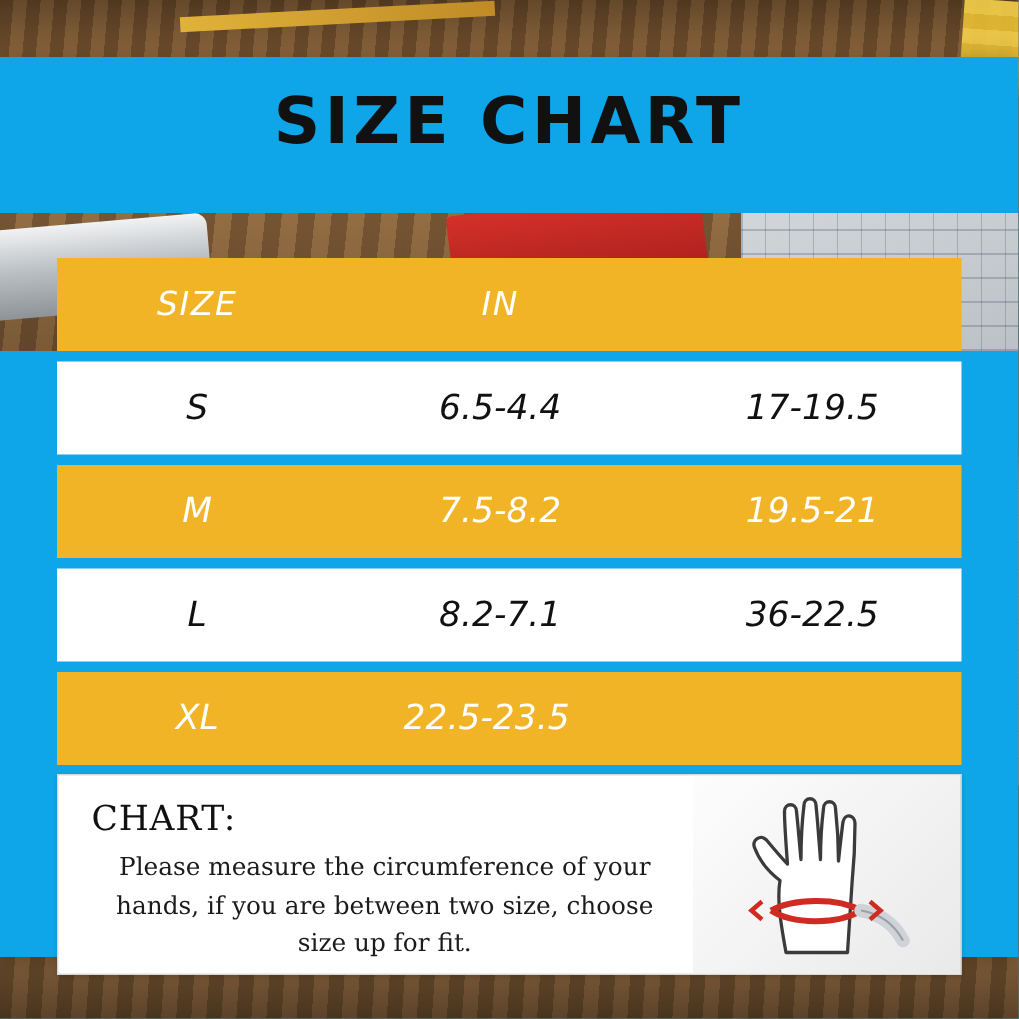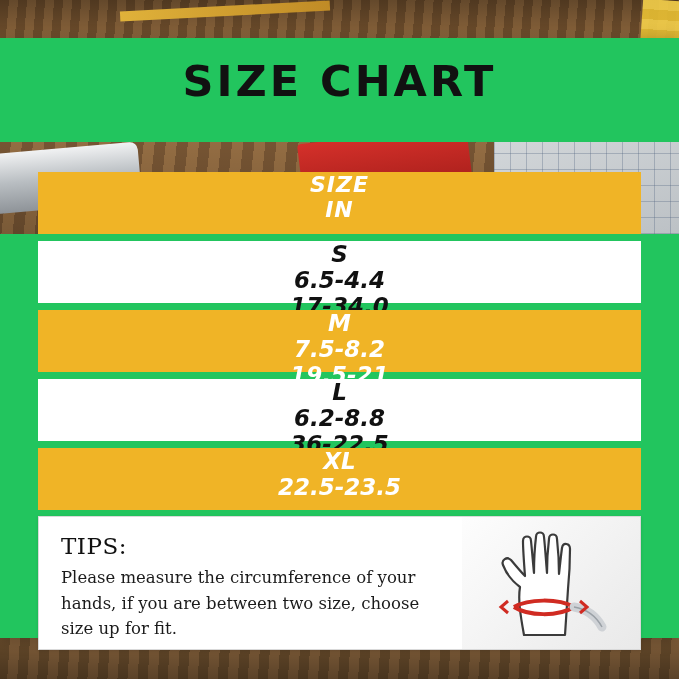--- a/index.html
+++ b/index.html
@@ -103,21 +103,21 @@
     background: linear-gradient(90deg, #e0b23a, #c08b26);
     transform: rotate(-3deg);
   }
 
   
   .card {
     position: absolute;
     left: 0; right: 0;
     top: 38px;
     height: 600px;
-    background: #22c55e;
+    background: #0ea5e9;
     box-shadow: 0 2px 14px rgba(0,0,0,.25);
   }
   .card-inner {
     position: absolute;
     inset: 0;
     padding: 0 38px;
   }
 
   .title {
     text-align: center;
@@ -171,22 +171,21 @@
     top: 134px;
     display: flex;
     flex-direction: column;
     gap: 7px;
   }
   .row {
     display: flex;
     align-items: center;
     height: 62px;
     font-style: italic;
-    font-weight: 700;
-    flex-direction: column;
+    font-weight: 400;
   }
   .row.header {
     background: #f0b426;
     color: #ffffff;
     font-size: 22px;
     letter-spacing: 1px;
   }
   .row.odd {
     background: #ffffff;
     color: #111111;
@@ -226,20 +225,21 @@
     font-size: 23px;
     color: #111;
     margin-bottom: 6px;
     letter-spacing: .5px;
   }
   .tips-body {
     font-family: "DejaVu Serif", serif;
     font-size: 16.5px;
     line-height: 1.55;
     color: #1b1b1b;
+    text-align: center;
   }
   .tips-art {
     width: 178px;
     position: relative;
     background: linear-gradient(135deg, #fdfdfd 0%, #f1f1f1 60%, #e9e9e9 100%);
   }
   .tips-art svg { position: absolute; inset: 0; }
 
   
   .bg-bottomstrip {
@@ -279,45 +279,45 @@
     <div class="table">
 
       <div class="row header">
         <div class="cell c0">SIZE</div>
         <div class="cell c1">IN</div>
       </div>
 
       <div class="row odd">
         <div class="cell c0">S</div>
         <div class="cell c1">6.5-4.4</div>
-        <div class="cell c2">17-34.0</div>
+        <div class="cell c2">17-19.5</div>
       </div>
 
       <div class="row even">
         <div class="cell c0">M</div>
         <div class="cell c1">7.5-8.2</div>
         <div class="cell c2">19.5-21</div>
       </div>
 
       <div class="row odd">
         <div class="cell c0">L</div>
-        <div class="cell c1">6.2-8.8</div>
+        <div class="cell c1">8.2-7.1</div>
         <div class="cell c2">36-22.5</div>
       </div>
 
       <div class="row even">
         <div class="cell c0">XL</div>
         <div class="cell c2">22.5-23.5</div>
       </div>
 
     </div>
 
     <div class="tips">
       <div class="tips-text">
-        <div class="tips-title">TIPS:</div>
+        <div class="tips-title">CHART:</div>
         <div class="tips-body">Please measure the circumference of your hands, if you are between two size, choose size up for fit.</div>
       </div>
       <div class="tips-art">
         <svg viewBox="0 0 178 132" width="178" height="132" aria-hidden="true">
 
           <path d="M62 118 C58 96 56 82 58 70 C50 64 44 56 41 48 C39 43 45 39 49 43 C54 49 59 55 63 59
                    C62 46 61 32 61 24 C61 18 69 18 69 24 C70 33 71 46 72 56
                    C72 44 73 28 74 20 C74 14 82 14 82 20 C83 29 84 44 85 56
                    C85 45 86 30 87 22 C87 16 95 16 95 22 C96 31 97 46 97 57
                    C98 48 99 38 100 31 C101 25 108 26 108 32 C108 45 107 62 106 72

